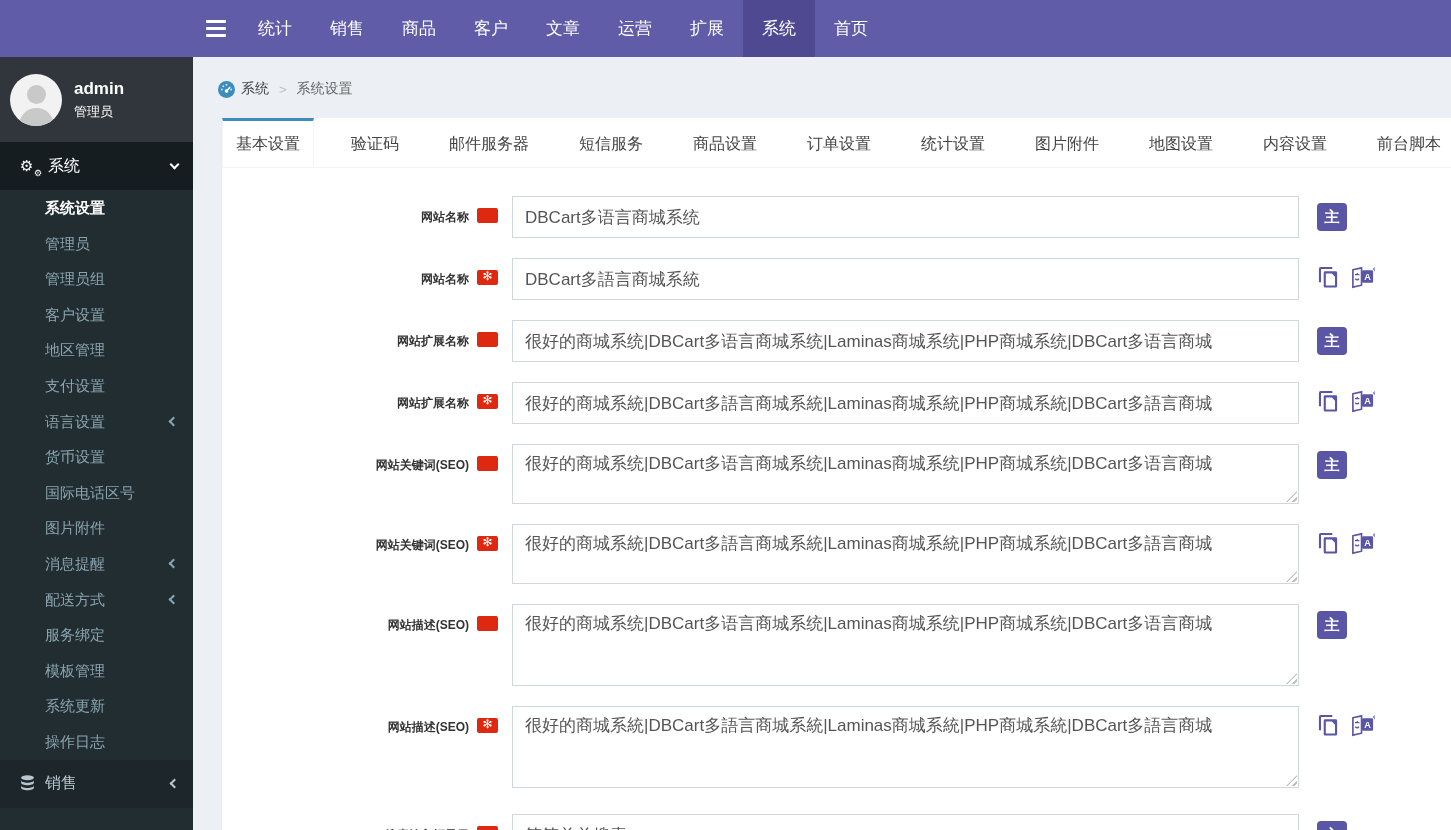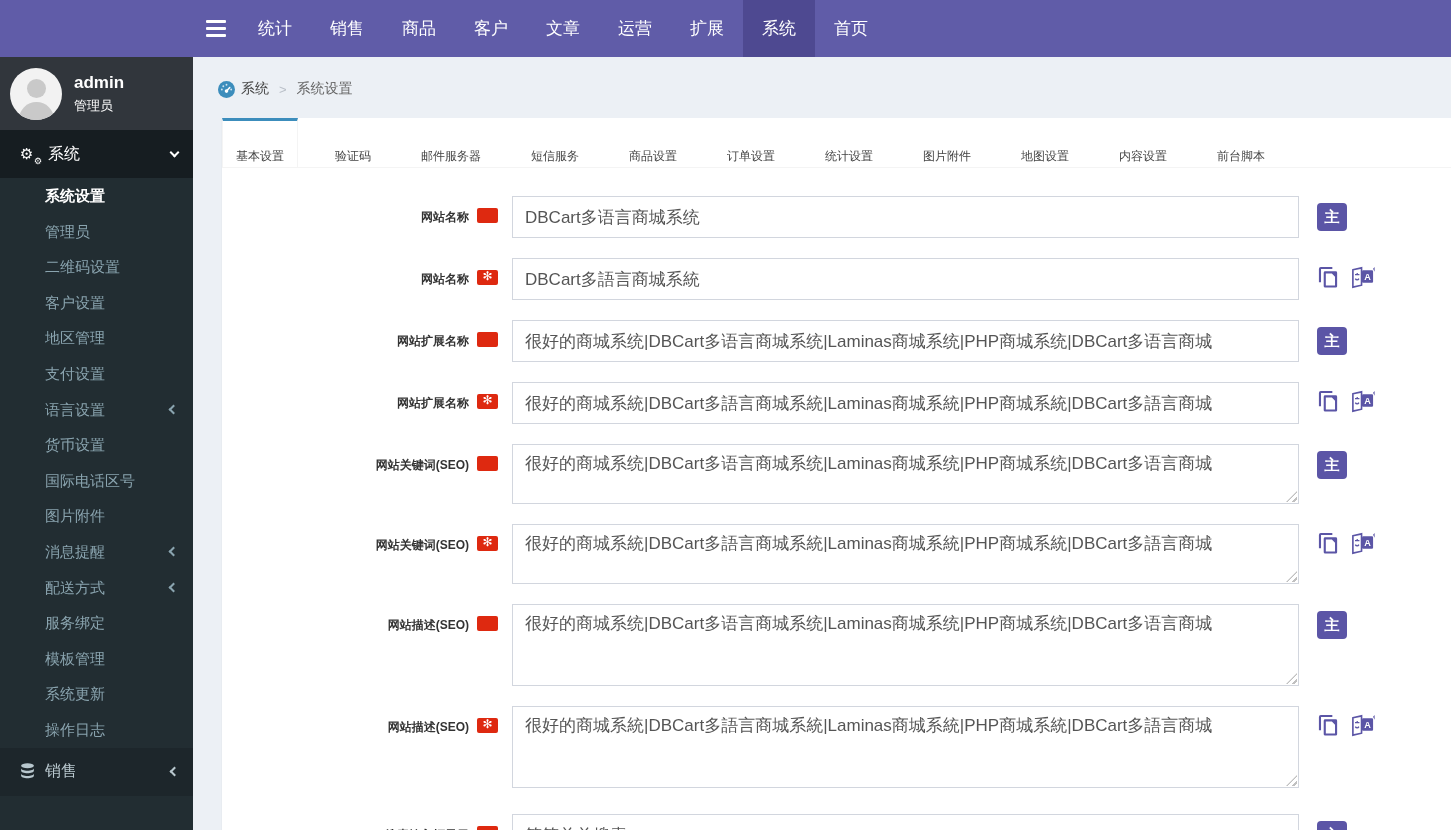--- a/index.html
+++ b/index.html
@@ -13,21 +13,21 @@
   .logo b { font-weight:bold; }
   .logo span { font-weight:300; }
   .nav-menu { position:absolute; left:193px; top:0; height:57px; display:flex; align-items:stretch; }
   .nav-toggle { width:46px; height:57px; display:flex; flex-direction:column; justify-content:center; align-items:center; gap:4px; cursor:pointer; }
   .nav-toggle i { display:block; width:20px; height:3px; background:#fff; border-radius:1px; }
   .nav-item { color:#fff; font-size:17px; line-height:57px; padding:0 19px; cursor:pointer; white-space:nowrap; }
   .nav-item.active { background:#4e4991; }
 
   
   .sidebar { position:absolute; left:0; top:57px; width:193px; height:773px; background:#222d32; z-index:20; }
-  .user-panel { height:73px; background:#31363c; padding:12px 10px; display:flex; align-items:center; }
+  .user-panel { height:85px; background:#31363c; padding:12px 10px; display:flex; align-items:center; }
   .avatar { width:52px; height:52px; border-radius:50%; background:#f2f2f2; position:relative; overflow:hidden; flex:0 0 auto; }
   .avatar::before { content:""; position:absolute; left:17px; top:11px; width:19px; height:19px; border-radius:50%; background:#c9c9c9; }
   .avatar::after { content:""; position:absolute; left:9px; bottom:-3px; width:35px; height:21px; border-radius:18px 18px 0 0; background:#c9c9c9; }
   .user-info { margin-left:12px; color:#fff; }
   .user-info .uname { font-size:17px; font-weight:bold; }
   .user-info .urole { font-size:13px; margin-top:4px; }
 
   .menu-header { height:48px; display:flex; align-items:center; padding:0 15px 0 20px; font-size:16px; cursor:pointer; }
   .menu-header.expanded { background:#161d21; color:#fff; }
   .menu-header.collapsed { background:#1d262b; color:#b8c7ce; }
@@ -46,21 +46,21 @@
 
   
   .breadcrumb { position:absolute; left:218px; top:80px; display:flex; align-items:center; font-size:14px; color:#444; z-index:5; }
   .breadcrumb .gauge { width:17px; height:17px; margin-right:6px; }
   .breadcrumb .sep { color:#b9bfc7; margin:0 10px; font-size:13px; }
   .breadcrumb .crumb-cur { color:#666; }
 
   .box { position:absolute; left:222px; top:118px; width:1402px; min-height:1000px; background:#fff;
          box-shadow:0 1px 1px rgba(0,0,0,.1); z-index:4; }
   .tabs { display:flex; height:50px; border-bottom:1px solid #f4f4f4; }
-  .tab { font-size:12px; color:#444; line-height:50px; padding:13px 13px; margin-right:24px; white-space:nowrap; cursor:pointer; }
+  .tab { font-size:16px; color:#444; line-height:50px; padding:1px 13px; margin-right:24px; white-space:nowrap; cursor:pointer; }
   .tab.active { border-top:3px solid #3c8dbc; border-left:1px solid #f4f4f4; border-right:1px solid #f4f4f4; line-height:44px; margin-right:24px; }
 
   .form-area { padding:28px 0 60px 0; }
   .frow { position:relative; margin-bottom:20px; }
   .frow.last { margin-top:26px; }
   .frow .lbl { position:absolute; left:8px; top:0; width:268px; text-align:right; font-weight:bold; font-size:12px; color:#333; line-height:42px; white-space:nowrap; }
   .flag { display:inline-block; width:21px; height:15px; border-radius:2px; margin-left:8px; vertical-align:-2px; position:relative; overflow:hidden; background:#de2910; }
   .flag.cn::before { content:"★"; position:absolute; left:2px; top:-2px; color:#ffde00; font-size:9px; }
   .flag.cn::after  { content:"★"; position:absolute; left:11px; top:-3px; color:#ffde00; font-size:5px; }
   .flag.hk::before { content:"✻"; position:absolute; left:0; right:0; top:-1px; text-align:center; color:#fff; font-size:12px; line-height:15px; }
@@ -119,21 +119,21 @@
   </div>
 
   <ul class="submenu">
     <li class="active">
         <span class="sm-label">系统设置</span>
       </li>
     <li>
         <span class="sm-label">管理员</span>
       </li>
     <li>
-        <span class="sm-label">二维码设置</span>
+        <span class="sm-label">管理员组</span>
       </li>
     <li>
         <span class="sm-label">客户设置</span>
       </li>
     <li>
         <span class="sm-label">地区管理</span>
       </li>
     <li>
         <span class="sm-label">支付设置</span>
       </li>

